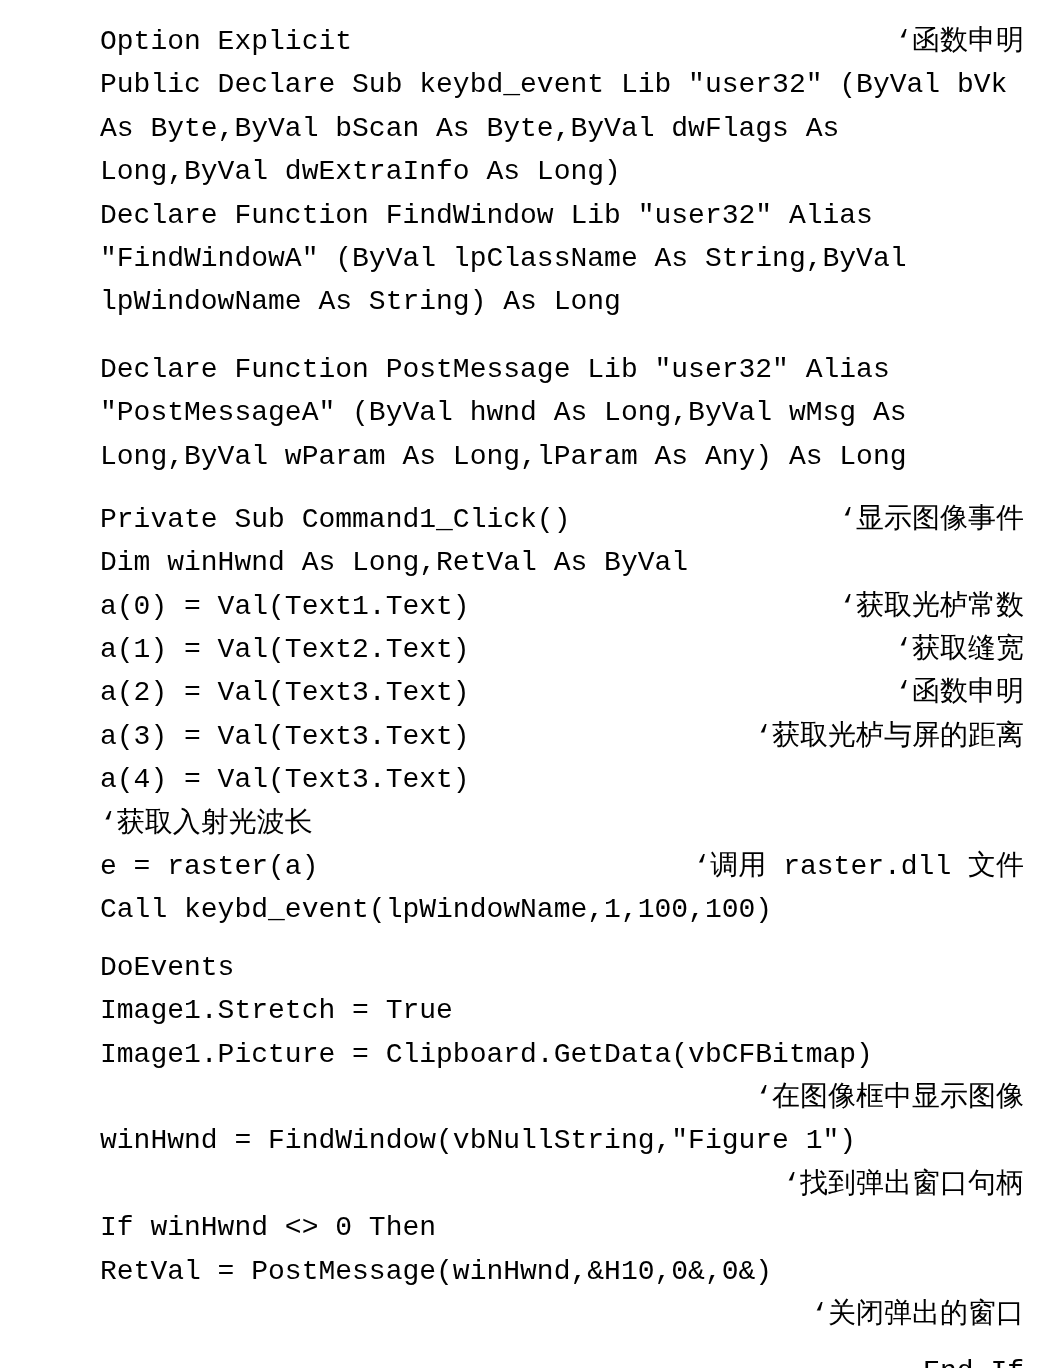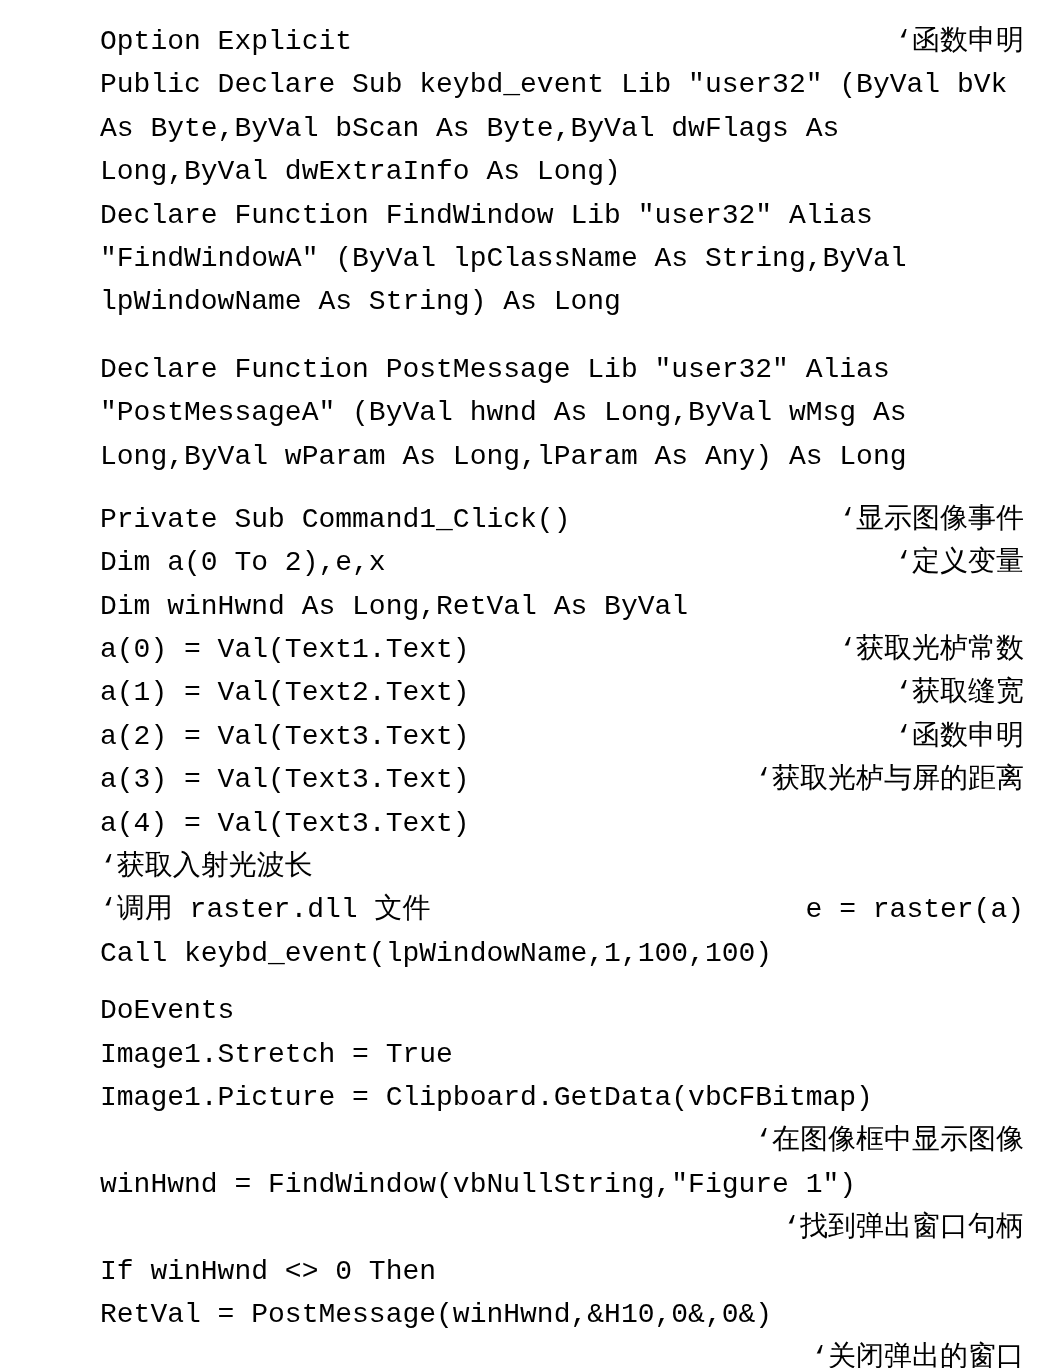--- a/index.html
+++ b/index.html
@@ -39,24 +39,20 @@
 
   <div style="padding-left:60px;margin-top:24px;">
     <span>Declare Function PostMessage Lib "user32" Alias "PostMessageA" (ByVal hwnd As Long,ByVal wMsg As Long,ByVal wParam As Long,lParam As Any) As Long</span>
   </div>
 
   <div style="display:flex; justify-content:space-between; padding-left:60px;margin-top:20px;">
     <span>Private Sub Command1_Click()</span>
     <span>‘显示图像事件</span>
   </div>
 
-  <div style="display:flex; justify-content:space-between; padding-left:60px;">
-    <span>Dim a(0 To 2),e,x</span>
-    <span>‘定义变量</span>
-  </div>
 
   <div style="padding-left:60px;">
     <span>Dim winHwnd As Long,RetVal As ByVal</span>
   </div>
 
   <div style="display:flex; justify-content:space-between; padding-left:60px;">
     <span>a(0) = Val(Text1.Text)</span>
     <span>‘获取光栌常数</span>
   </div>
 
@@ -74,22 +70,22 @@
     <span>a(3) = Val(Text3.Text)</span>
     <span>‘获取光栌与屏的距离</span>
   </div>
 
   <div style="display:flex; justify-content:space-between; padding-left:60px;flex-direction:column;">
     <span>a(4) = Val(Text3.Text)</span>
     <span>‘获取入射光波长</span>
   </div>
 
   <div style="display:flex; justify-content:space-between; padding-left:60px;">
+    <span>e = raster(a)</span>
     <span>‘调用 raster.dll 文件</span>
-    <span>e = raster(a)</span>
   </div>
 
   <div style="padding-left:60px;">
     <span>Call keybd_event(lpWindowName,1,100,100)</span>
   </div>
 
 
   <div style="height:0.5em;"></div>
 
   <div style="padding-left:60px;">

